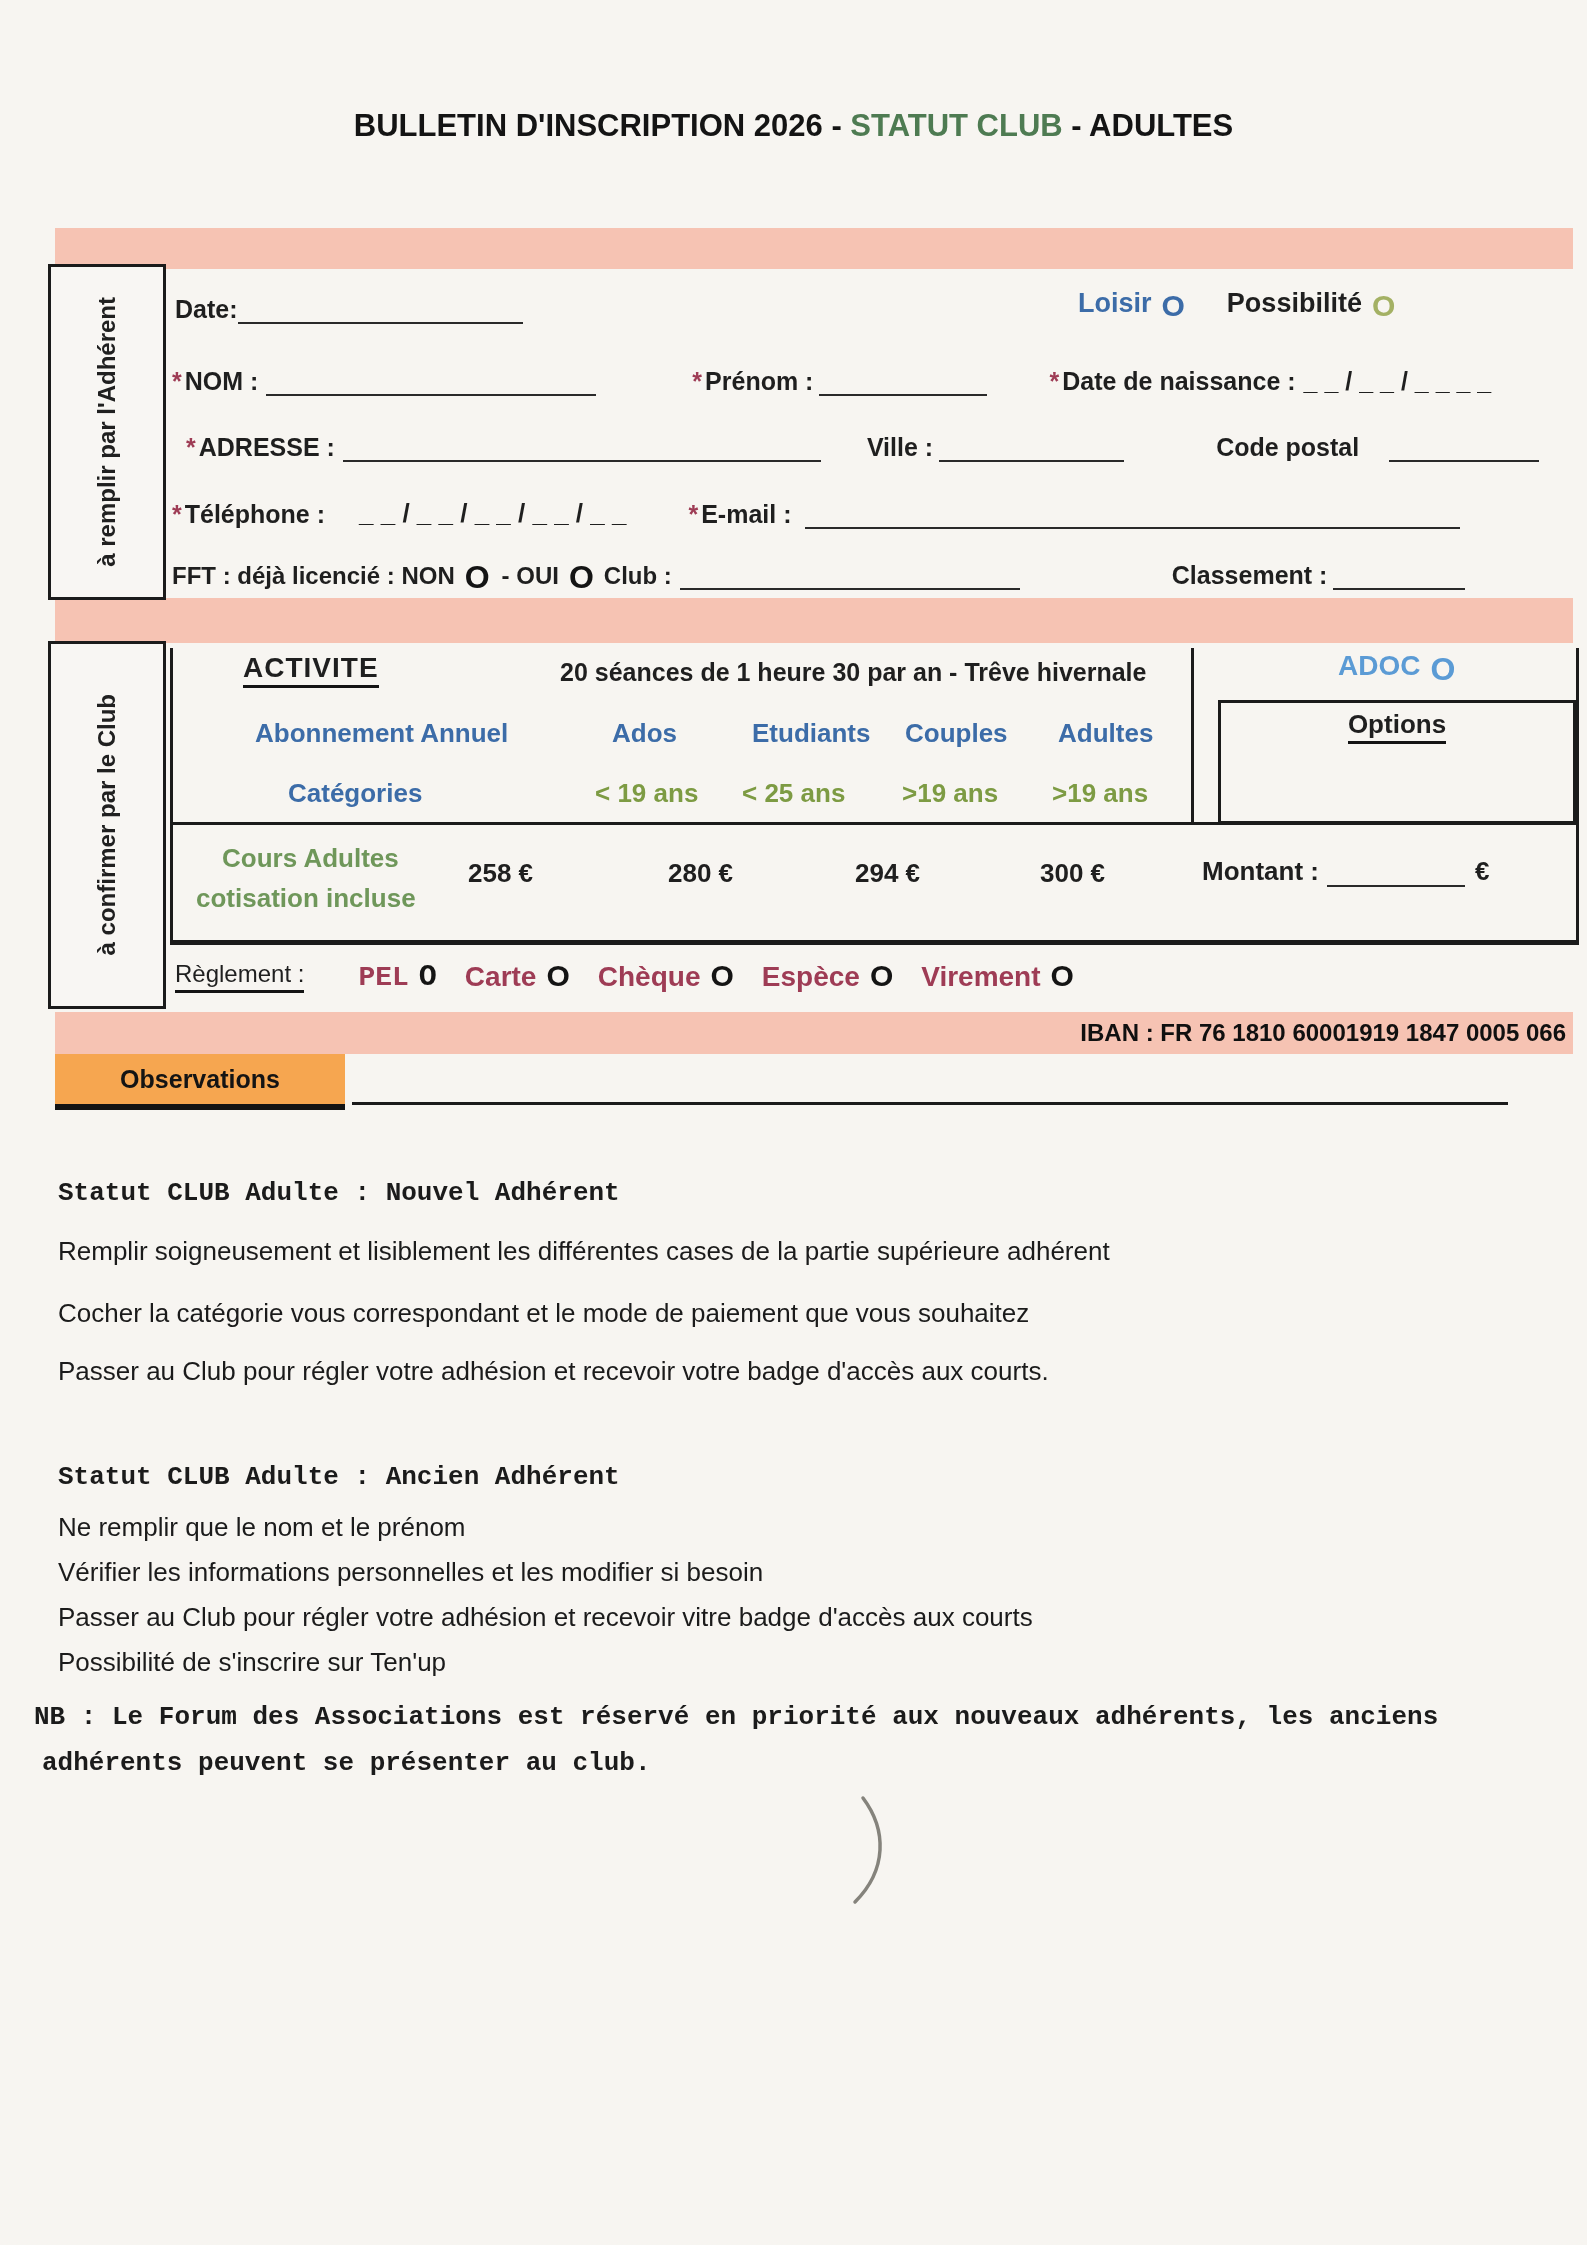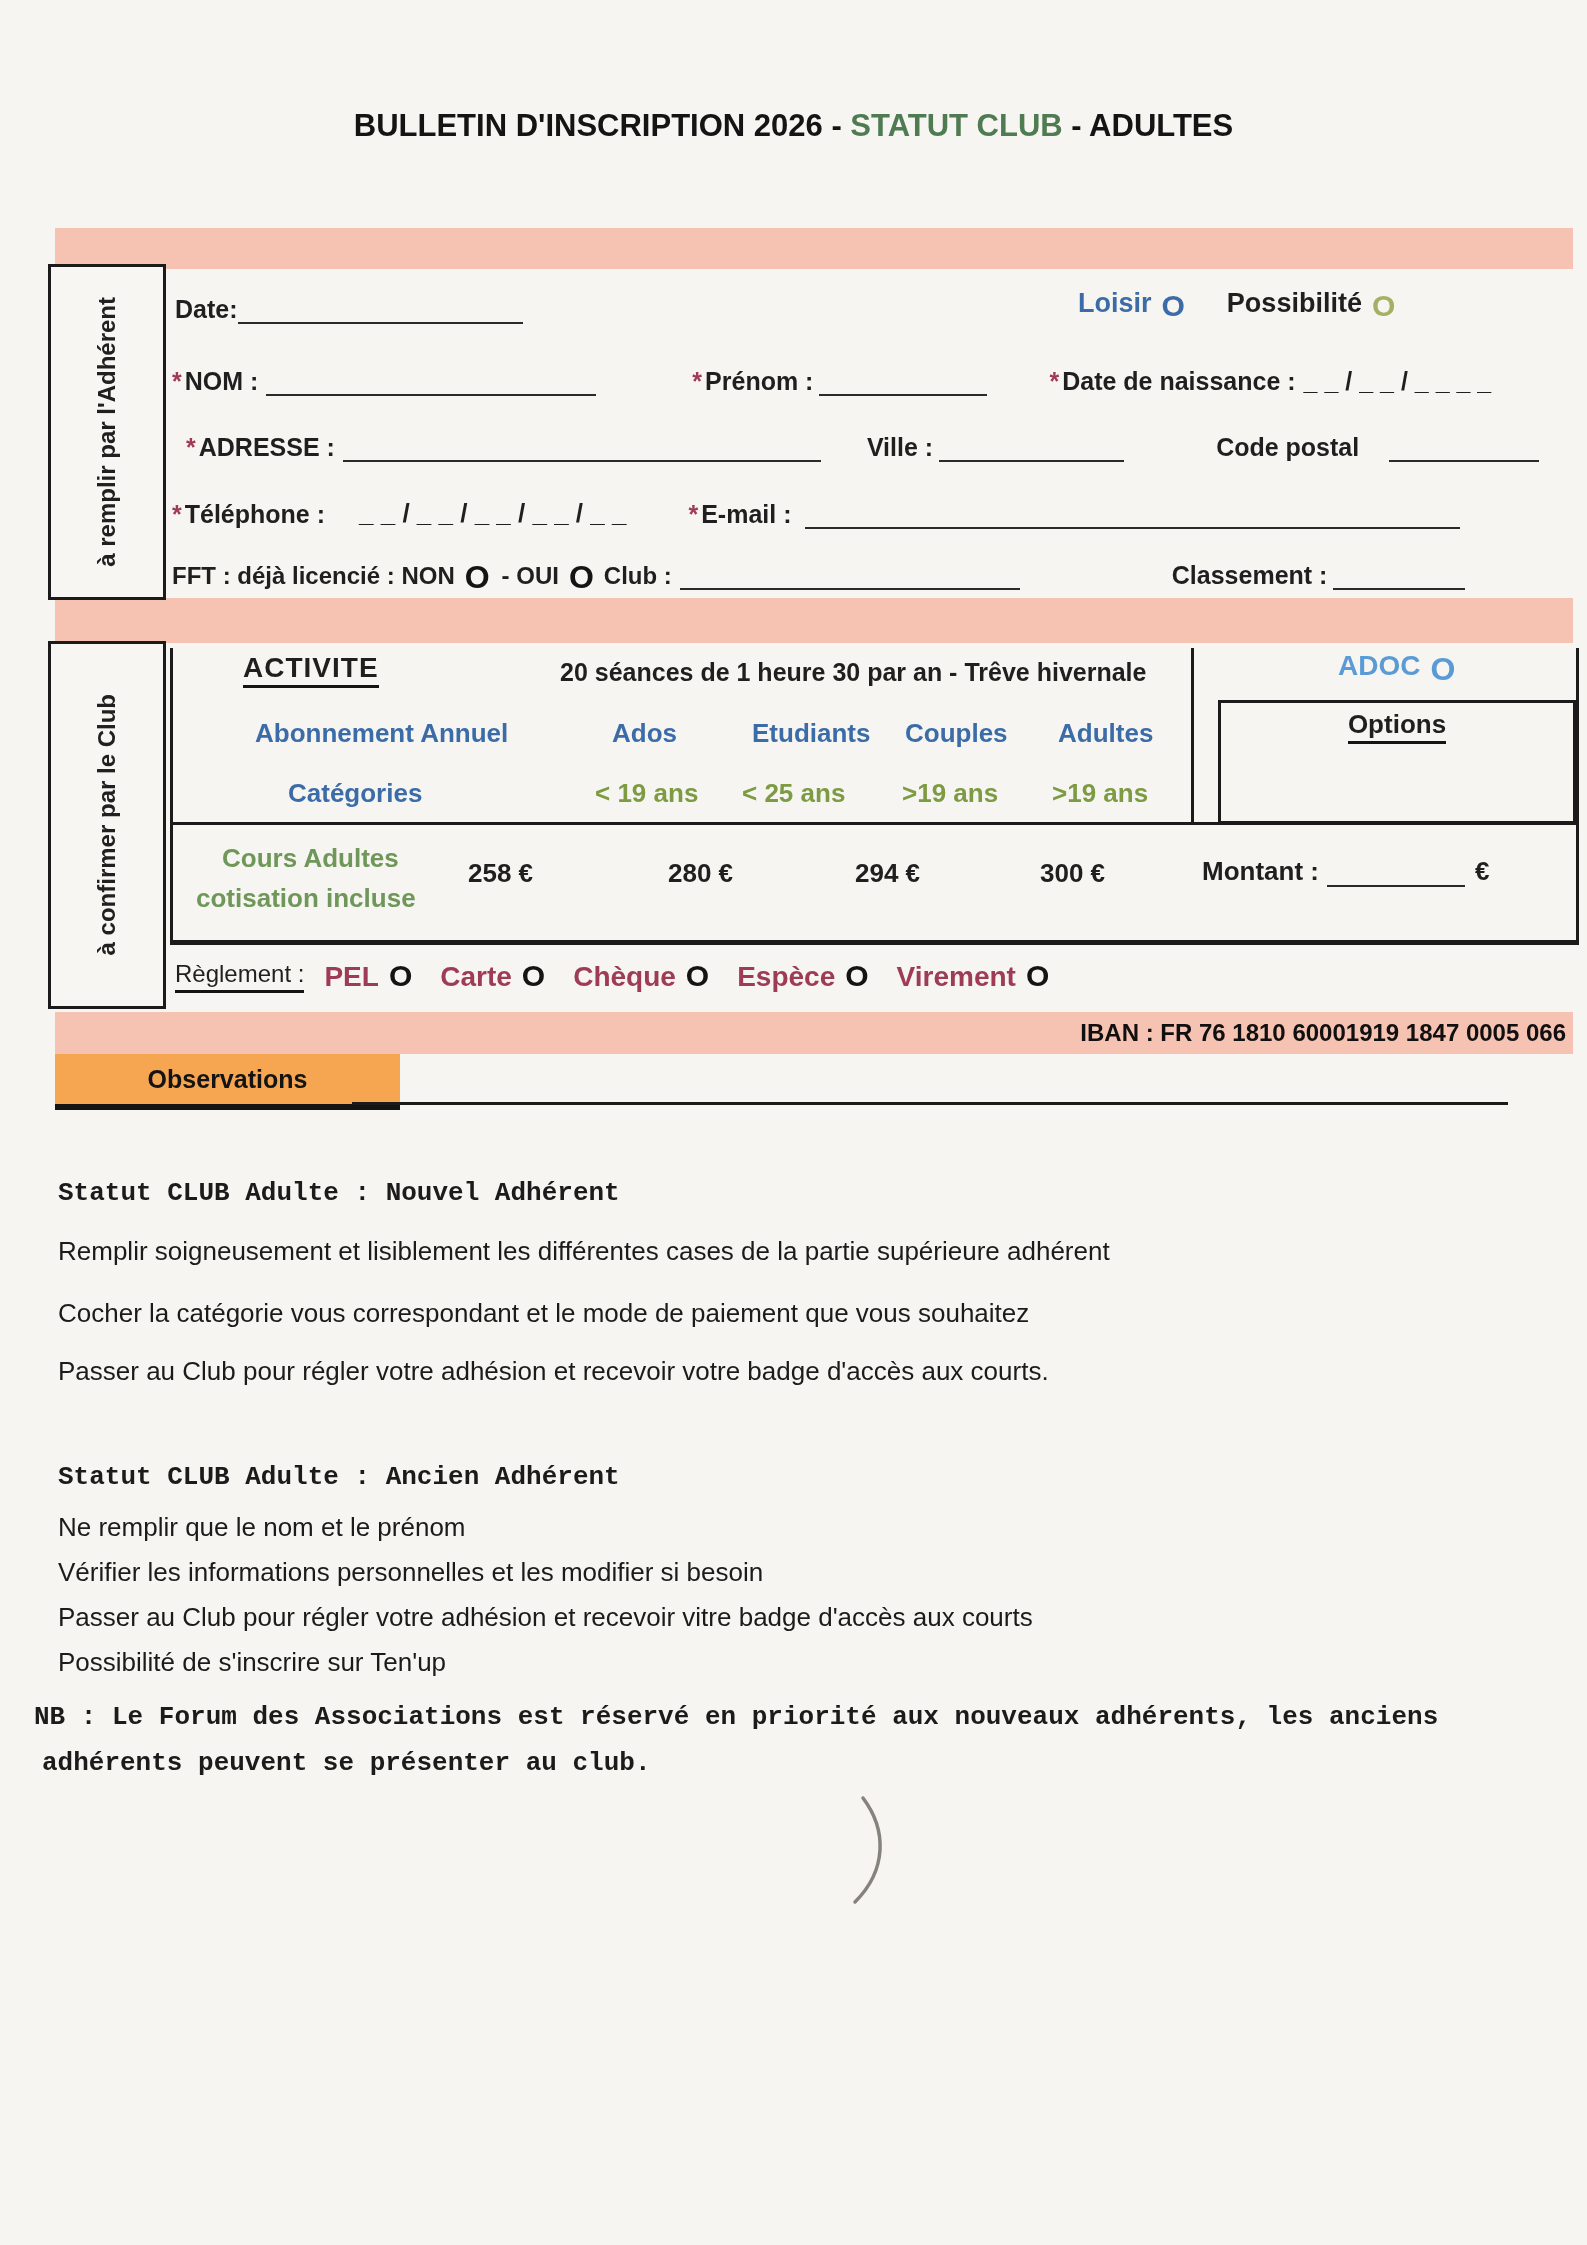--- a/index.html
+++ b/index.html
@@ -148,21 +148,21 @@
   <div class="abs hdr" style="top:858px;left:855px;">294 €</div>
   <div class="abs hdr" style="top:858px;left:1040px;">300 €</div>
   <div class="abs row" style="top:856px;left:1202px;">
     <span class="hdr">Montant :</span>
     <span class="bl" style="width:138px;margin-left:8px;"></span>
     <span class="hdr" style="margin-left:10px;">€</span>
   </div>
 
   <div class="abs row" style="top:960px;left:175px;">
     <span class="underl" style="font-size:24px;font-weight:400;">Règlement :</span>
-    <span class="payopt" style="margin-left:20px;">
+    <span class="payopt" style="margin-left:54px;font-family:Liberation Mono, monospace;">
       <span class="pay-label">PEL</span>
       <span class="ro">O</span>
     </span>
     <span class="payopt" style="margin-left:28px;">
       <span class="pay-label">Carte</span>
       <span class="ro">O</span>
     </span>
     <span class="payopt" style="margin-left:28px;">
       <span class="pay-label">Chèque</span>
       <span class="ro">O</span>
@@ -174,21 +174,21 @@
     <span class="payopt" style="margin-left:28px;">
       <span class="pay-label">Virement</span>
       <span class="ro">O</span>
     </span>
   </div>
 
   <div class="abs band" style="left:55px;top:1012px;width:1518px;height:42px;">
     <span class="ibantxt">IBAN : FR 76 1810 60001919 1847 0005 066</span>
   </div>
 
-  <div class="abs obsbox" style="left:55px;top:1054px;width:345px;height:50px;">
+  <div class="abs obsbox" style="left:55px;top:1054px;width:290px;height:50px;">
     <span>Observations</span>
   </div>
   <div class="abs tline" style="left:352px;top:1102px;width:1156px;height:3px;"></div>
 
   <div class="abs para b" style="top:1178px;left:58px;">Statut CLUB Adulte : Nouvel Adhérent</div>
   <div class="abs para" style="top:1236px;left:58px;">Remplir soigneusement et lisiblement les différentes cases de la partie supérieure adhérent</div>
   <div class="abs para" style="top:1298px;left:58px;">Cocher la catégorie vous correspondant et le mode de paiement que vous souhaitez</div>
   <div class="abs para" style="top:1356px;left:58px;">Passer au Club pour régler votre adhésion et recevoir votre badge d'accès aux courts.</div>
 
   <div class="abs para b" style="top:1462px;left:58px;">Statut  CLUB Adulte : Ancien Adhérent</div>

